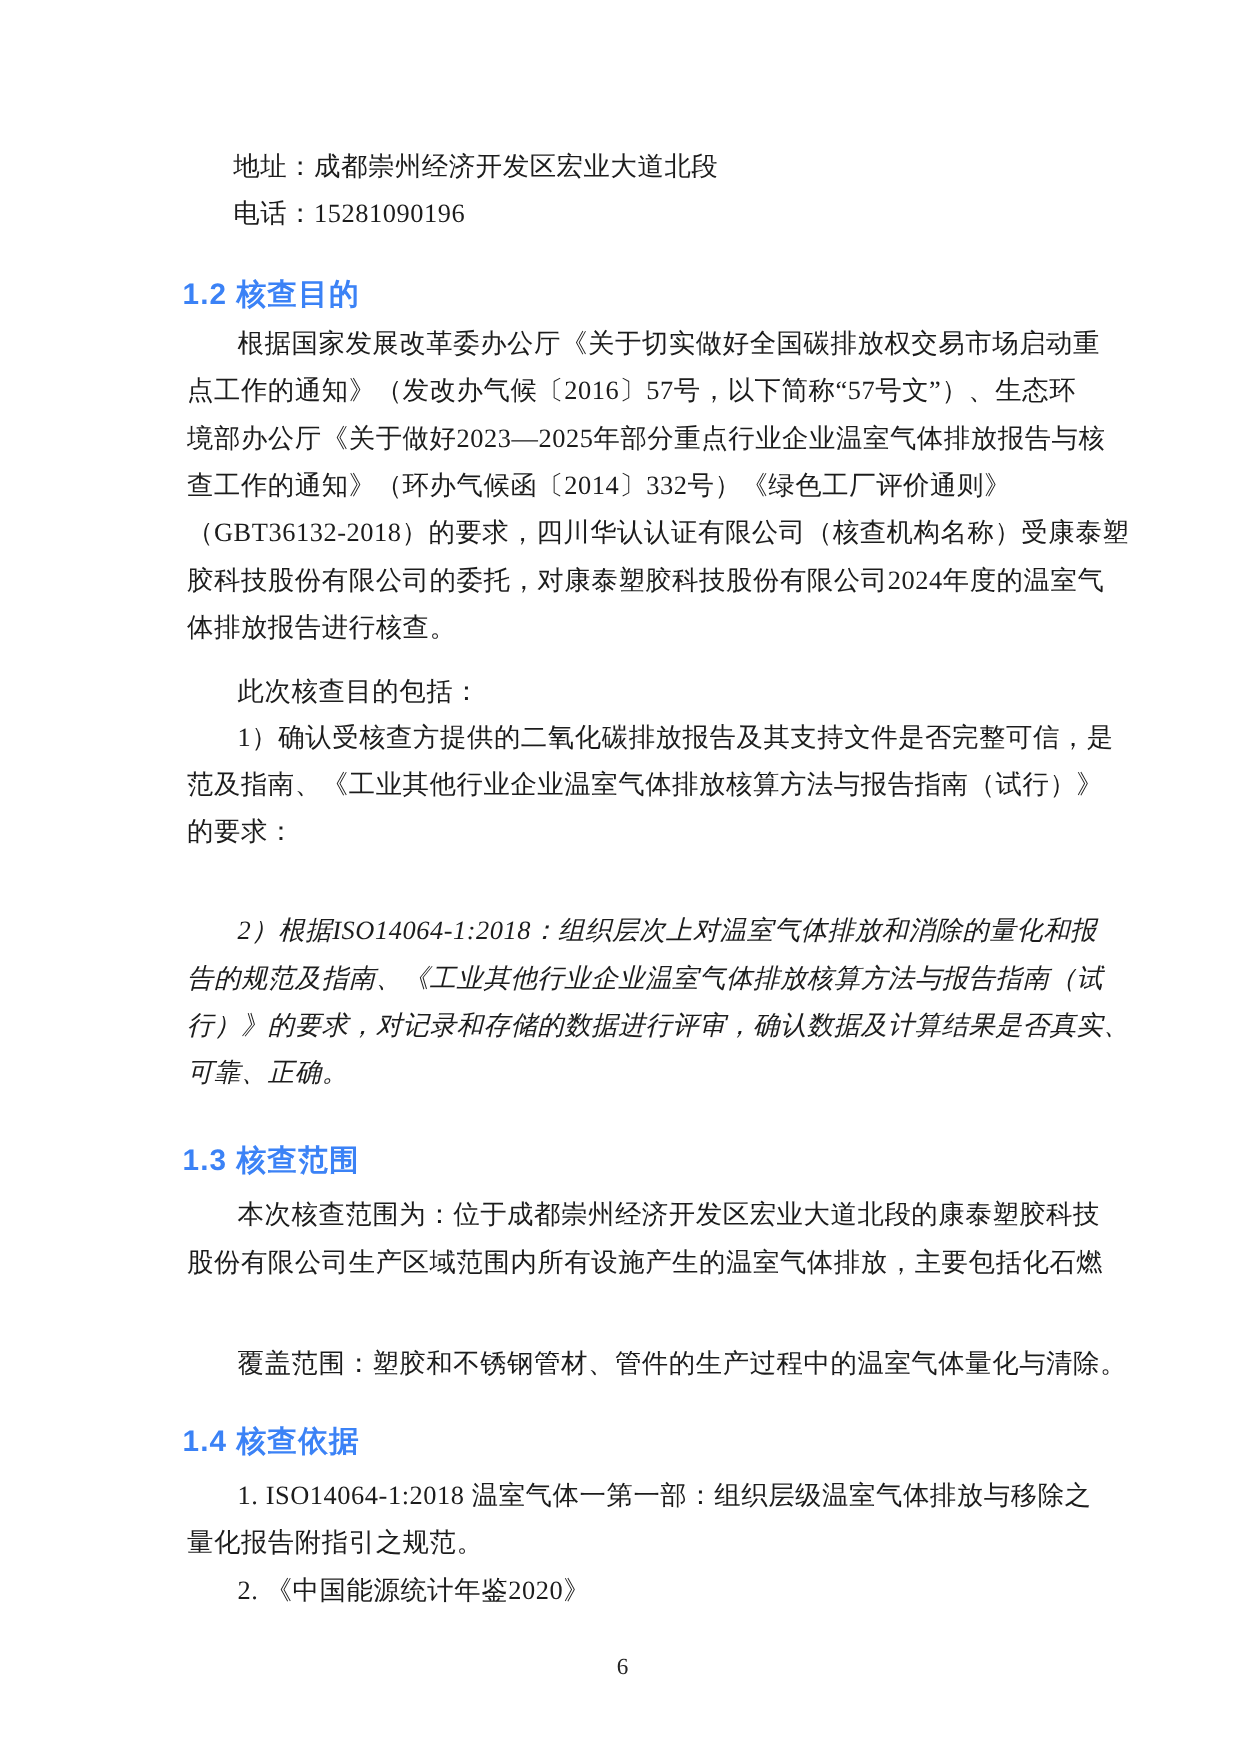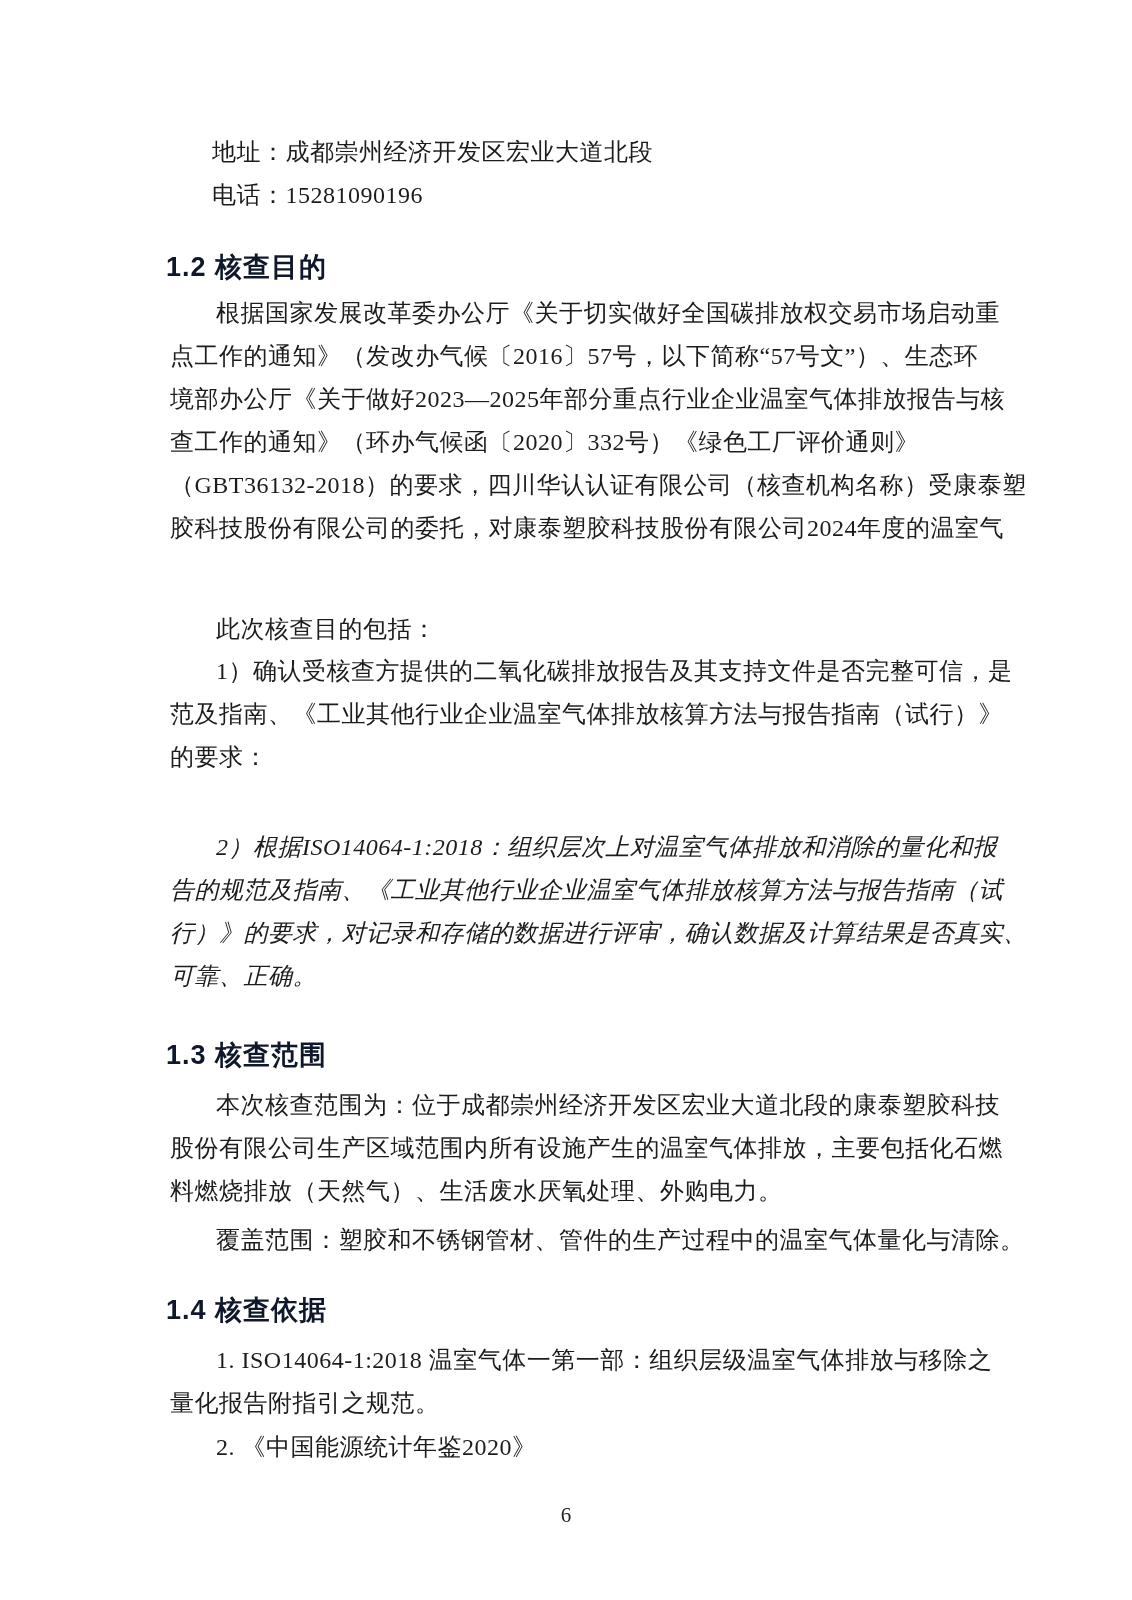--- a/index.html
+++ b/index.html
@@ -23,21 +23,21 @@
   }
   .indent { padding-left: 46px; }
   .heading {
     font-family: "Liberation Sans", "DejaVu Sans", sans-serif;
     font-weight: 700;
     font-size: 27px;
     line-height: 36px;
     height: 36px;
     white-space: nowrap;
     letter-spacing: 1px;
-    color: #0f172a;
+    color: #3b82f6;
   }
   .footer {
     position: absolute;
     left: 0;
     top: 1500px;
     width: 1132px;
     text-align: center;
     font-size: 21px;
     line-height: 30px;
     color: #222222;
@@ -52,23 +52,24 @@
     <div class="line">地址：成都崇州经济开发区宏业大道北段</div>
     <div class="line">电话：15281090196</div>
   </div>
 
   <div class="block heading" style="left:166px; top:249px;">1.2 核查目的</div>
 
   <div class="block" style="left:170px; top:292px;">
     <div class="line indent">根据国家发展改革委办公厅《关于切实做好全国碳排放权交易市场启动重</div>
     <div class="line">点工作的通知》（发改办气候〔2016〕57号，以下简称“57号文”）、生态环</div>
     <div class="line">境部办公厅《关于做好2023—2025年部分重点行业企业温室气体排放报告与核</div>
-    <div class="line">查工作的通知》（环办气候函〔2020〕332号）《绿色工厂评价通则》</div>
+    <div class="line">查工作的通知》（环办气候函〔2014〕332号）《绿色工厂评价通则》</div>
     <div class="line">（GBT36132-2018）的要求，四川华认认证有限公司（核查机构名称）受康泰塑</div>
     <div class="line">胶科技股份有限公司的委托，对康泰塑胶科技股份有限公司2024年度的温室气</div>
+    <div class="line">体排放报告进行核查。</div>
   </div>
 
   <div class="block" style="left:170px; top:608px;">
     <div class="line indent">此次核查目的包括：</div>
   </div>
 
   <div class="block" style="left:170px; top:650px;">
     <div class="line indent">1）确认受核查方提供的二氧化碳排放报告及其支持文件是否完整可信，是</div>
     <div class="line">范及指南、《工业其他行业企业温室气体排放核算方法与报告指南（试行）》</div>
     <div class="line">的要求：</div>
@@ -79,21 +80,20 @@
     <div class="line">告的规范及指南、《工业其他行业企业温室气体排放核算方法与报告指南（试</div>
     <div class="line">行）》的要求，对记录和存储的数据进行评审，确认数据及计算结果是否真实、</div>
     <div class="line">可靠、正确。</div>
   </div>
 
   <div class="block heading" style="left:166px; top:1037px;text-align:right;">1.3 核查范围</div>
 
   <div class="block" style="left:170px; top:1084px;">
     <div class="line indent">本次核查范围为：位于成都崇州经济开发区宏业大道北段的康泰塑胶科技</div>
     <div class="line">股份有限公司生产区域范围内所有设施产生的温室气体排放，主要包括化石燃</div>
-    <div class="line">料燃烧排放（天然气）、生活废水厌氧处理、外购电力。</div>
   </div>
 
   <div class="block" style="left:170px; top:1219px;">
     <div class="line indent">覆盖范围：塑胶和不锈钢管材、管件的生产过程中的温室气体量化与清除。</div>
   </div>
 
   <div class="block heading" style="left:166px; top:1292px;">1.4 核查依据</div>
 
   <div class="block" style="left:170px; top:1339px;">
     <div class="line indent">1. ISO14064-1:2018 温室气体一第一部：组织层级温室气体排放与移除之</div>

